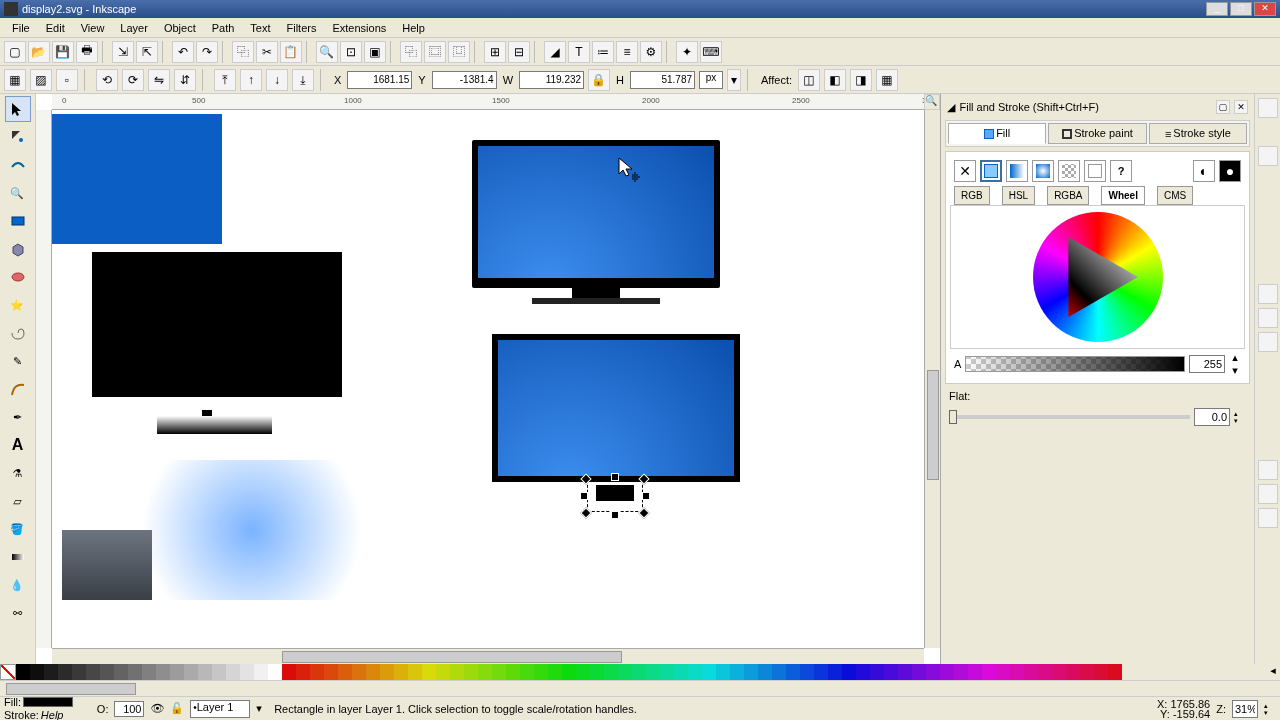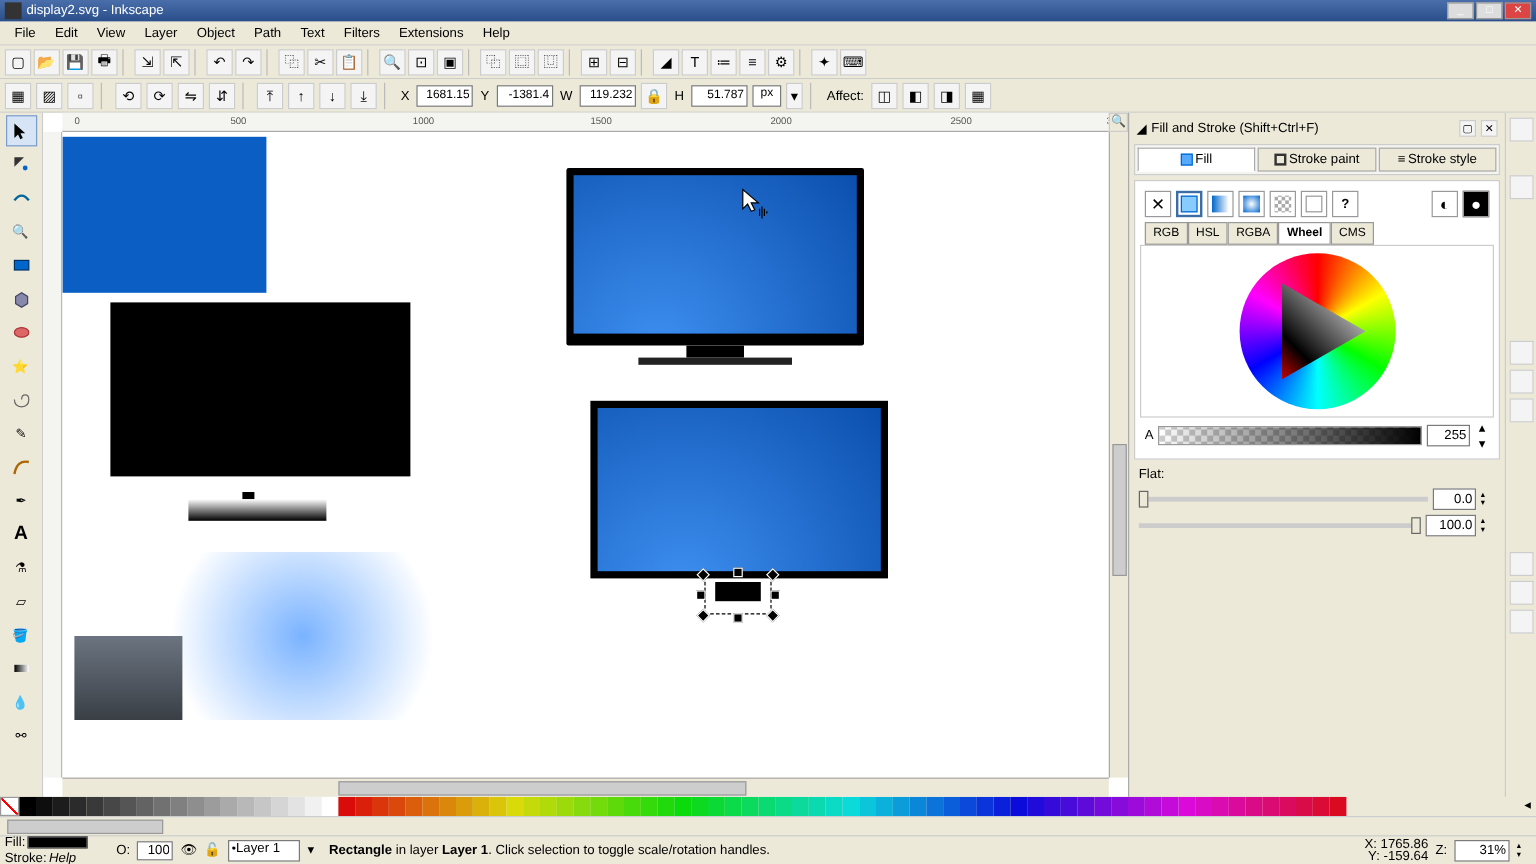--- a/index.html
+++ b/index.html
@@ -10,21 +10,21 @@
 .titlebar .winbtns { display: flex; gap: 2px; }
 .titlebar .winbtns div { width: 22px; height: 14px; background: #ddd; border: 1px solid #999; text-align: center; line-height: 11px; font-size: 9px; }
 .titlebar .winbtns .close { background: #d44; color: #fff; }
 .menubar { height: 20px; background: #ece9d8; display: flex; align-items: center; padding: 0 4px; border-bottom: 1px solid #ccc; }
 .menubar span { padding: 2px 8px; cursor: pointer; }
 .toolbar1 { height: 28px; background: #ece9d8; display: flex; align-items: center; padding: 0 4px; gap: 2px; border-bottom: 1px solid #ccc; }
 .toolbar2 { height: 28px; background: #ece9d8; display: flex; align-items: center; padding: 0 4px; gap: 4px; border-bottom: 1px solid #ccc; }
 .tbtn { width: 22px; height: 22px; border: 1px solid #ccc; background: #f4f4f4; display: flex; align-items: center; justify-content: center; font-size: 12px; }
 .tsep { width: 6px; height: 22px; border-left: 1px solid #bbb; margin: 0 2px; }
 .coord-label { font-size: 11px; padding: 0 2px; }
-.coord-input { width: 47px; height: 18px; border: 1px solid #7a7a7a; background: #fff; font-size: 10px; text-align: right; padding: 0 2px; }
+.coord-input { width: 65px; height: 18px; border: 1px solid #7a7a7a; background: #fff; font-size: 10px; text-align: right; padding: 0 2px; }
 .unit-sel { width: 24px; height: 18px; border: 1px solid #7a7a7a; background: #fff; font-size: 10px; text-align: center; }
 .workarea { position: absolute; top: 94px; left: 0; right: 0; bottom: 56px; display: flex; }
 .toolbox { width: 36px; background: #ece9d8; border-right: 1px solid #ccc; display: flex; flex-direction: column; align-items: center; padding: 2px 0; gap: 2px; }
 .toolbox .tool { width: 26px; height: 26px; border: 1px solid transparent; display: flex; align-items: center; justify-content: center; }
 .toolbox .tool.active { border: 1px solid #7a9ccc; background: #d6e4f5; }
 .canvas-wrap { flex: 1; position: relative; background: #fff; }
 .ruler-h { position: absolute; top: 0; left: 16px; right: 16px; height: 16px; background: #f4f4f0; border-bottom: 1px solid #aaa; font-size: 8px; overflow: hidden; }
 .ruler-v { position: absolute; top: 16px; left: 0; width: 16px; bottom: 16px; background: #f4f4f0; border-right: 1px solid #aaa; }
 .ruler-h .tick { position: absolute; top: 2px; font-size: 8px; color: #555; }
 .canvas { position: absolute; top: 16px; left: 16px; right: 16px; bottom: 16px; background: #fff; overflow: hidden; }
@@ -35,21 +35,21 @@
 .scroll-v .thumb { position: absolute; left: 2px; top: 260px; width: 12px; height: 110px; background: #cdcdcd; border: 1px solid #999; }
 .panels { width: 340px; background: #ece9d8; border-left: 1px solid #aaa; display: flex; }
 .panel-body { flex: 1; padding: 4px; display:flex; flex-direction:column; gap:4px; }
 .panel-title { display: flex; align-items: center; gap: 4px; padding: 2px; }
 .panel-tabs { display: flex; gap: 2px; background:#f4f4f0; padding:2px; border:1px solid #ccc; }
 .panel-tabs .ptab { flex: 1; text-align: center; padding: 3px; border: 1px solid #aaa; background: #ece9d8; font-size: 11px; }
 .panel-tabs .ptab.active { background: #fff; border-bottom-color: #fff; }
 .fill-row { display: flex; gap: 4px; padding: 4px; align-items:center; }
 .fill-btn { width: 22px; height: 22px; border: 1px solid #999; background: #fff; display: flex; align-items: center; justify-content: center; font-size: 14px; }
 .fill-btn.sel { border: 2px solid #3a6ea5; }
-.color-tabs { display: flex; gap: 0; }
+.color-tabs { display: flex; gap: 12px; }
 .color-tabs .ctab { padding: 3px 6px; border: 1px solid #999; background: #ece9d8; font-size: 10px; }
 .color-tabs .ctab.active { background: #fff; font-weight: bold; }
 .wheel-wrap { display:flex; justify-content:center; padding: 6px; background:#fff; border:1px solid #ccc; }
 .wheel { width: 130px; height: 130px; border-radius: 50%; background: conic-gradient(red,yellow,lime,cyan,blue,magenta,red); position: relative; display:flex; align-items:center; justify-content:center; }
 .wheel-inner { width: 80px; height: 80px; background: linear-gradient(135deg, #fff, #000 70%, red); clip-path: polygon(50% 0, 100% 87%, 0 87%); transform: rotate(90deg); }
 .alpha-row { display:flex; align-items:center; gap:4px; padding: 2px 4px; }
 .alpha-bar { flex:1; height: 16px; background: repeating-conic-gradient(#ccc 0 25%, #fff 0 50%) 0/10px 10px; border:1px solid #999; position:relative; overflow:hidden;}
 .alpha-bar::after { content:''; position:absolute; inset:0; background: linear-gradient(90deg, rgba(0,0,0,0), #000); }
 .alpha-input { width: 36px; height: 18px; border: 1px solid #7a7a7a; text-align: right; padding: 0 2px; }
 .rgba-row { display:flex; justify-content:space-between; align-items:center; padding: 2px 4px; }
@@ -65,23 +65,23 @@
 .palette .swatches { flex:1; height:16px; overflow:hidden; display:flex; }
 .palette .swatches div { height:16px; }
 .bottom-scroll { position:absolute; bottom:24px; left:0; right:0; height:16px; background:#ece9d8; border-top:1px solid #ccc; }
 .bottom-scroll .thumb { position:absolute; top:2px; left:6px; width:130px; height:12px; background:#cdcdcd; border:1px solid #999; }
 .statusbar { position: absolute; bottom: 0; left: 0; right: 0; height: 24px; background: #ece9d8; display: flex; align-items: center; padding: 0 4px; gap: 6px; border-top: 1px solid #ccc; }
 .statusbar .fillbox { width: 50px; height: 10px; background: #000; border:1px solid #666; }
 .statusbar .strokebox { width: 50px; font-style: italic; }
 .statusbar .o-input { width: 30px; height: 16px; border:1px solid #7a7a7a; text-align:right; padding:0 2px; }
 .statusbar .layer-sel { width: 60px; height: 18px; border:1px solid #7a7a7a; background:#fff; padding:0 2px; }
 .statusbar .hint { flex:1; font-size: 11px; }
-.statusbar .hint b { font-weight: bold; }
+.statusbar .hint b { font-weight: normal; }
 .statusbar .coords { text-align:right; font-size:10px; line-height:10px; }
-.statusbar .zoom-in { width: 46px; height:18px; border:1px solid #7a7a7a; text-align:right; padding:0 2px; }
+.statusbar .zoom-in { width: 26px; height:18px; border:1px solid #7a7a7a; text-align:right; padding:0 2px; }
 .sel-handles { position:absolute; border:1px dashed #000; }
 .sel-handles .h { position:absolute; width:8px; height:8px; background:#000; }
 svg.icon { width:16px; height:16px; }
 </style>
 </head>
 <body>
 
 <div class="titlebar">
   <div class="icon"></div>
   <div class="title">display2.svg - Inkscape</div>
@@ -358,27 +358,20 @@
           <input class="alpha-input" value="255" style="">
           <div style="width:12px;text-align:center">▴<br>▾</div>
         </div>
       </div>
       <div class="slider-label">Flat:</div>
       <div class="slider-row">
         <div class="slider-track">
             <div class="slider-thumb" style="left:0"></div>
           </div>
         <input class="alpha-input" value="0.0" style="">
-        <div style="width:12px;font-size:7px;line-height:7px">▴<br>▾</div>
-      </div>
-      <div class="slider-row">
-        <div class="slider-track">
-            <div class="slider-thumb" style="right:0"></div>
-          </div>
-        <input class="alpha-input" style="width: 42px;" value="100.0">
         <div style="width:12px;font-size:7px;line-height:7px">▴<br>▾</div>
       </div>
     </div>
     <div class="side-strip">
       <div class="sbtn"></div>
       <div style="height:20px"></div>
       <div class="sbtn"></div>
       <div style="height:110px"></div>
       <div class="sbtn"></div>
       <div class="sbtn"></div>

